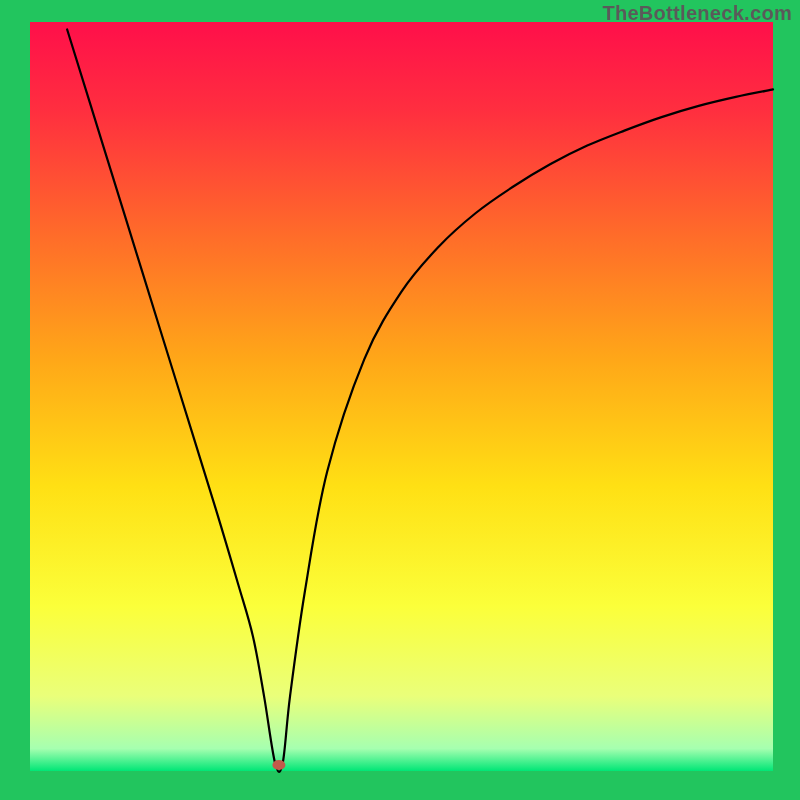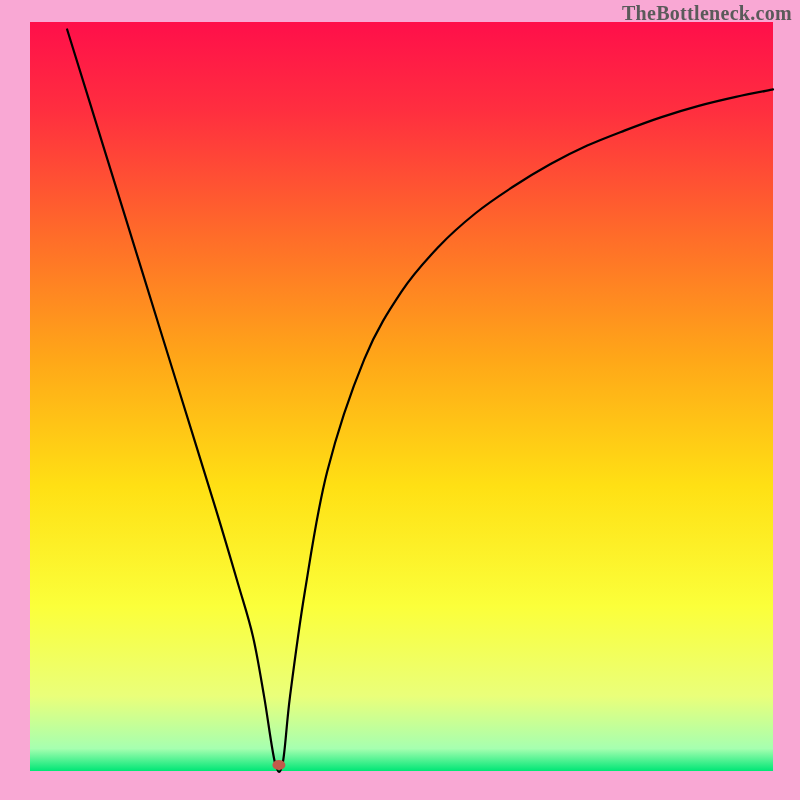--- a/index.html
+++ b/index.html
@@ -8,22 +8,21 @@
     width: 800px;
     height: 800px;
     overflow: hidden;
     background: #000;
     font-family: Arial, Helvetica, sans-serif;
   }
   .frame {
     position: relative;
     width: 800px;
     height: 800px;
-    background: #f9a8d4;
-    font-family: Liberation Serif, serif;
+    background: #22c55e;
   }
   .watermark {
     position: absolute;
     top: 2px;
     right: 8px;
     color: #5a5a5a;
     font-size: 20px;
     font-weight: 600;
     letter-spacing: 0.3px;
     z-index: 5;

